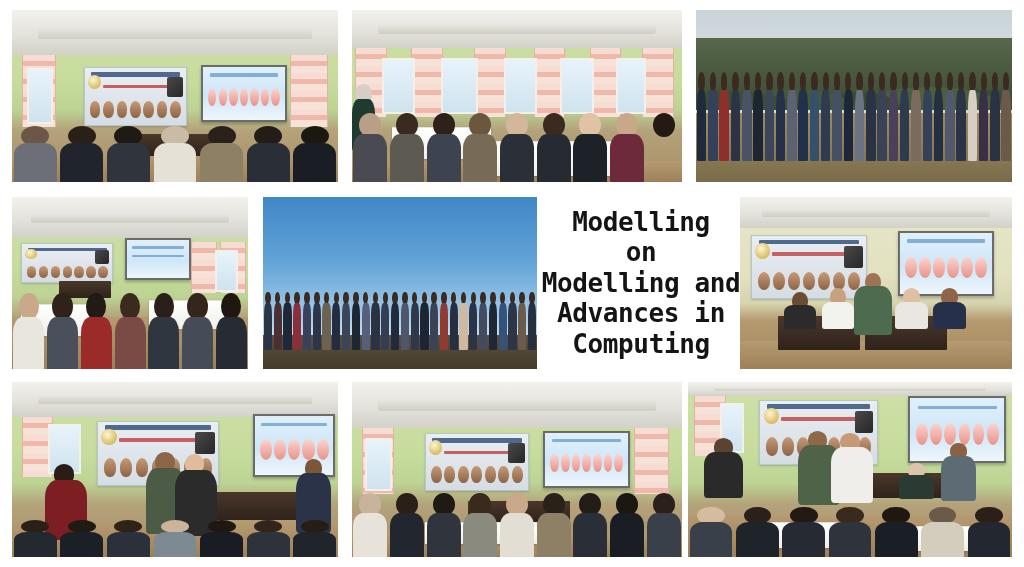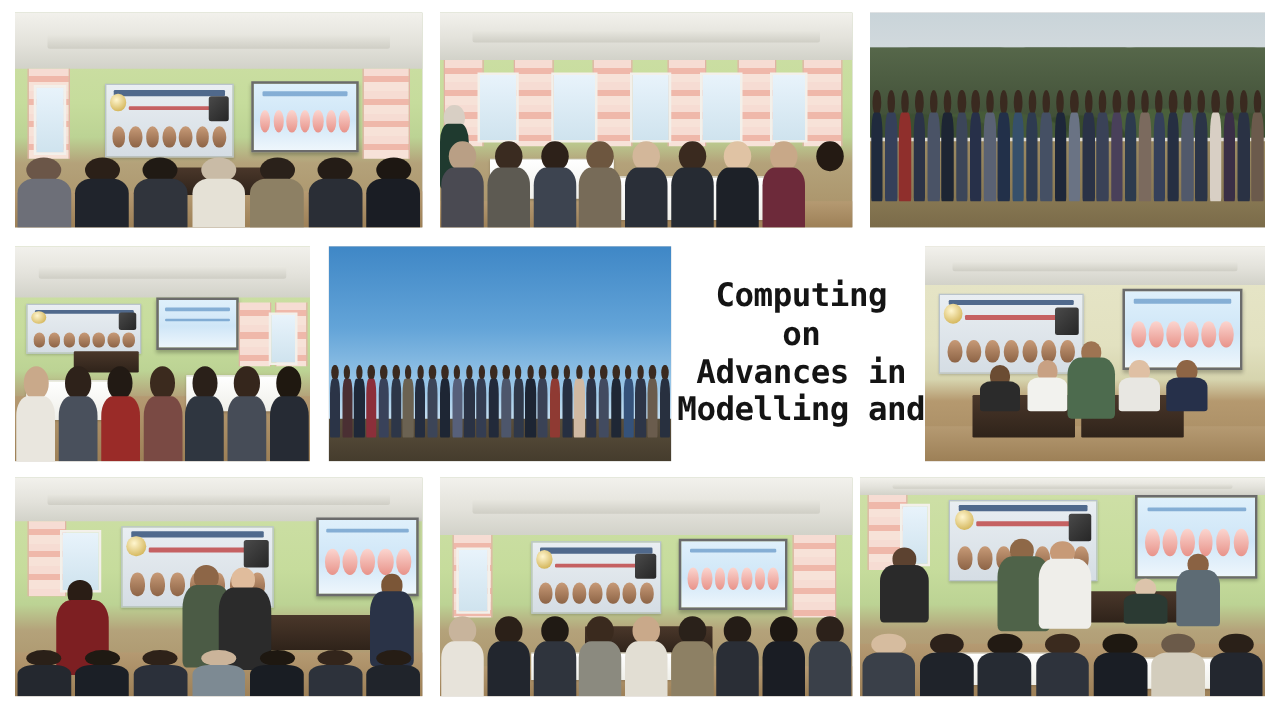--- a/index.html
+++ b/index.html
@@ -298,24 +298,25 @@
           <span style="--c:#1f2735"></span>
         <span style="--c:#35527a"></span>
           <span style="--c:#2d3547"></span>
         <span style="--c:#6a5c4d"></span>
           <span style="--c:#28303f"></span>
       </div>
     </div>
   </div>
 
   <div class="titleblock" style="left:545px;top:195px;width:192px;height:176px;">
+    <span class="ln">Modelling</span>
+    <span class="ln">on</span>
+    <span class="ln">Modelling and</span>
+    <span class="ln">Advances in</span>
     <span class="ln">Computing</span>
-    <span class="ln">on</span>
-    <span class="ln">Advances in</span>
-    <span class="ln">Modelling and</span>
   </div>
 
   <div class="tile" style="left:740px;top:197px;width:272px;height:172px;">
     <div class="ph">
       <div class="wall" style="background:linear-gradient(#e7e6c9 0%,#e2e1c0 46%,#d6d4ae 62%,#b5996f 72%,#a4885f 100%)"></div>
       <div class="ceil" style="height:18%"></div>
       <div class="floor" style="height:16%"></div>
       <div class="banner" style="left:4%;top:22%;width:42%;height:36%">
         <div class="bt" style="top:6%"></div>
         <div class="bt2" style="top:26%"></div>

